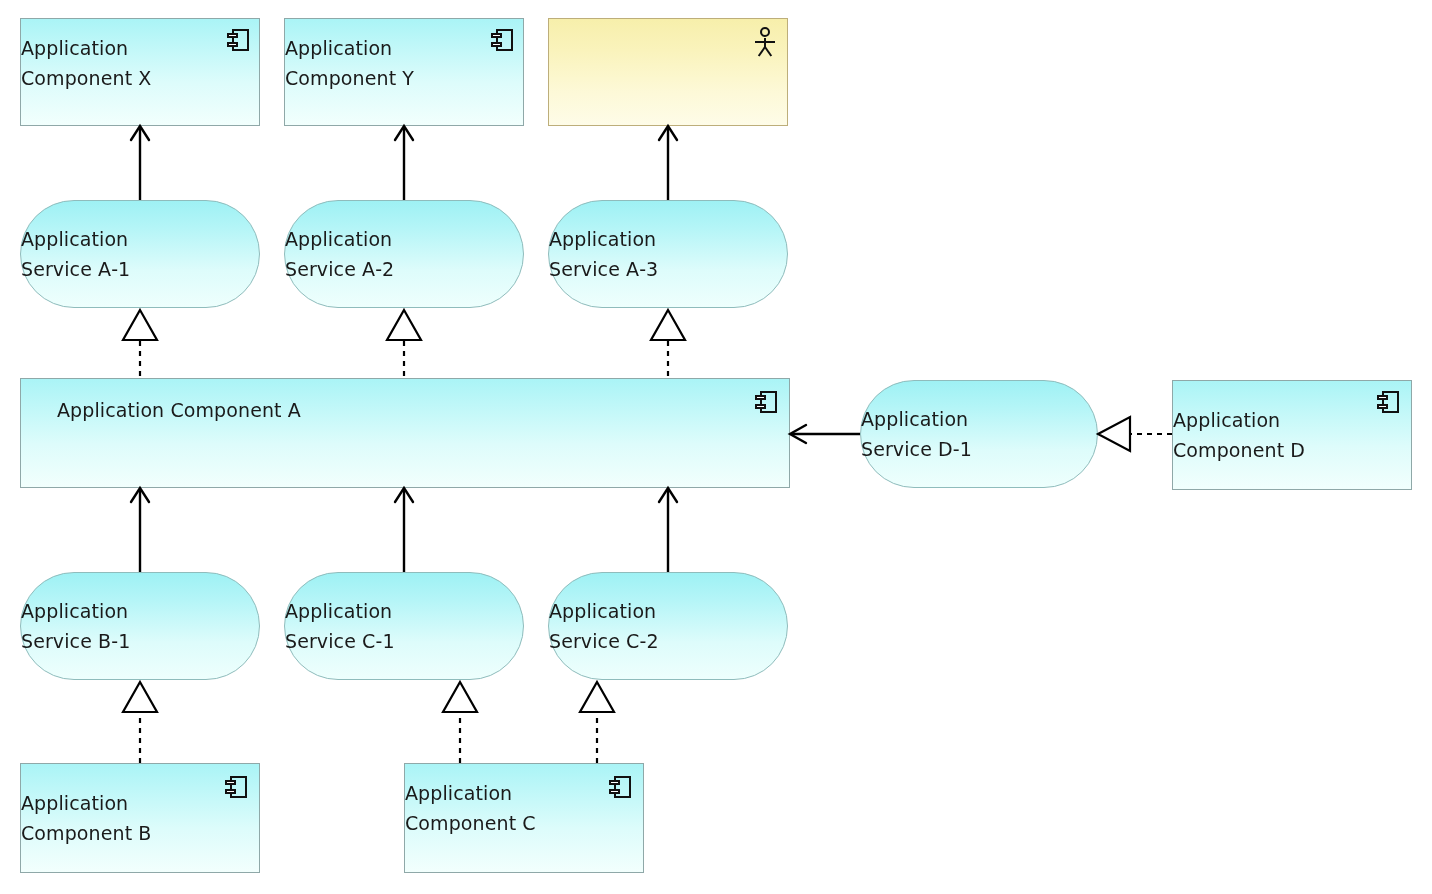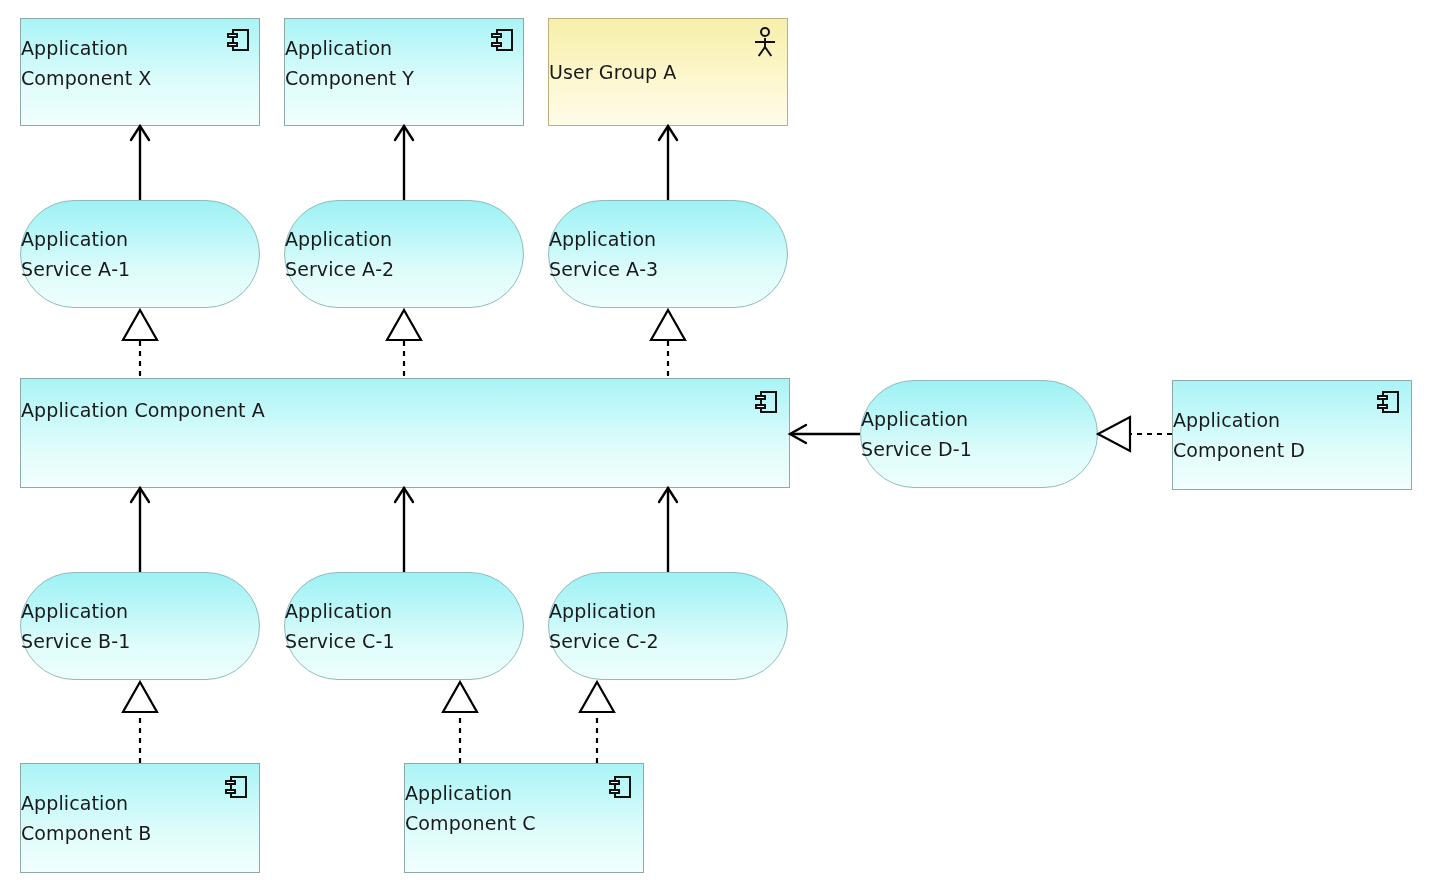--- a/index.html
+++ b/index.html
@@ -46,21 +46,21 @@
     text-align: left;
     color: #1a1a1a;
     font-size: 19px;
     line-height: 30px;
     letter-spacing: 0.1px;
     white-space: pre-line;
     pointer-events: none;
   }
   .label.top    { top: 14px; }
   .label.mid    { top: 50%; transform: translateY(-50%); }
-  .label.single { top: 16px; }
+  .label.single { top: 16px; padding-left: 36px; }
 
   
   .uml-comp-icon {
     position: absolute;
     width: 22px;
     height: 22px;
   }
   .uml-comp-icon .body {
     position: absolute;
     left: 5px; top: 0;
@@ -179,21 +179,20 @@
     <div class="label top">Application
 Component Y</div>
     <div class="uml-comp-icon" style="right:10px; top:10px;">
       <div class="body"></div>
         <div class="tab t1"></div>
         <div class="tab t2"></div>
     </div>
   </div>
 
   <div class="node actor-box" style="left:548px; top:18px; width:240px; height:108px;">
-    <div class="label mid">User Group A</div>
     <div class="actor-icon" style="right:10px; top:8px;">
       <div class="head"></div>
         <div class="arms"></div>
         <div class="spine"></div>
       <div class="leg l"></div>
         <div class="leg r"></div>
     </div>
   </div>
 
   <div class="node service" style="left:20px; top:200px; width:240px; height:108px;">

